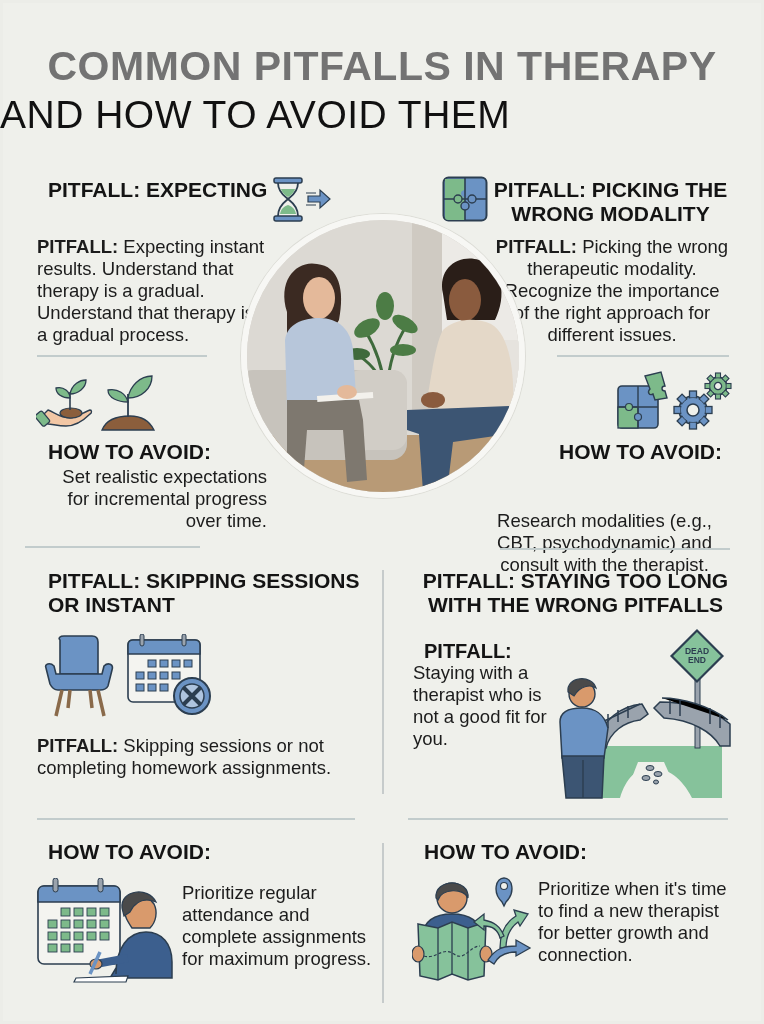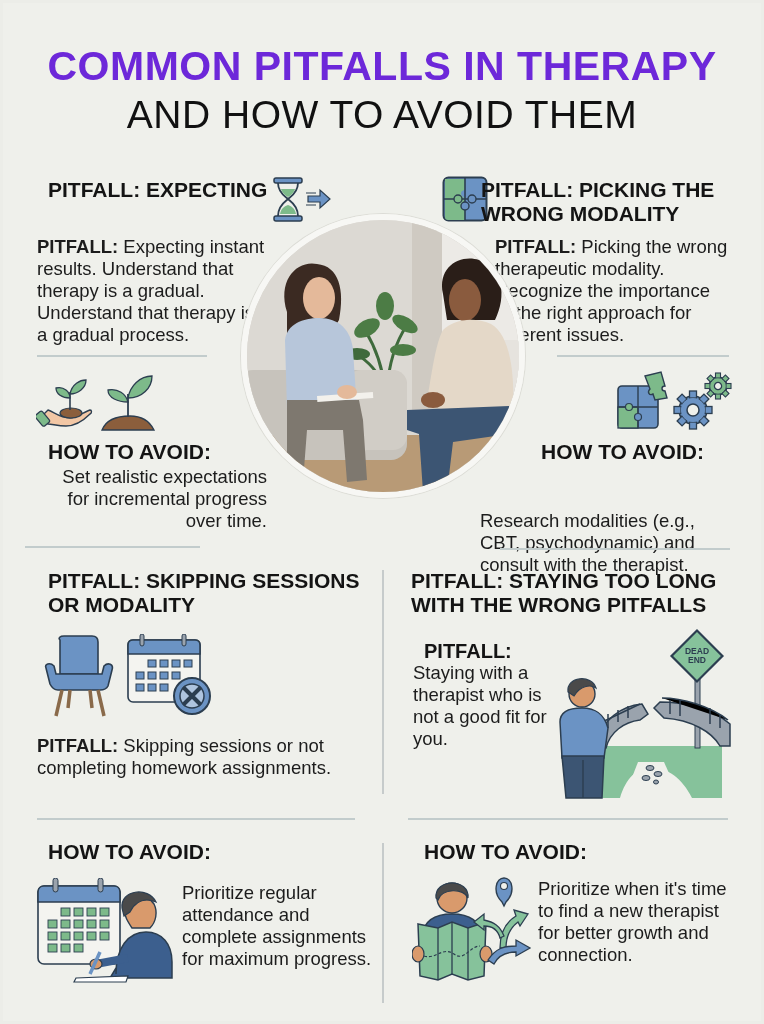--- a/index.html
+++ b/index.html
@@ -13,36 +13,36 @@
   .page {
     position: absolute; left: 3px; top: 3px; right: 3px; bottom: 3px;
     background: #eff0eb;
   }
   .abs { position: absolute; }
 
   
   .title-1 {
     position: absolute; left: 0; width: 764px; top: 43px;
     text-align: center; font-weight: 700; font-size: 41px; letter-spacing: 0.5px;
-    color: #6d28d9;
+    color: #737373;
   }
   .title-2 {
     position: absolute; left: 0; width: 764px; top: 93px;
-    text-align: center; font-weight: 400; font-size: 39px; letter-spacing: 0.5px;
+    text-align: left; font-weight: 400; font-size: 39px; letter-spacing: 0.5px;
     color: #111;
   }
 
   .heading {
     font-weight: 700; font-size: 21px; line-height: 24px; color: #141414; margin-left: 11px;
   }
   .body-text {
     font-size: 18.5px; line-height: 22px; color: #1c1c1c;
   }
   .body-text b { font-weight: 700; }
-  .right { text-align: left; }
+  .right { text-align: center; }
 
   .hr { position: absolute; height: 1.5px; background: #c2cccc; }
   .vr { position: absolute; width: 1.5px; background: #c6cbcb; }
 
   
   .photo {
     position: absolute; left: 241px; top: 214px; width: 284px; height: 284px;
     border-radius: 50%; overflow: hidden;
     border: 6px solid #f7f7f4;
     box-shadow: 0 0 0 1px #dcdcd6;
@@ -192,21 +192,21 @@
     <path d="M196 74 C190 46 214 34 232 40 C256 48 260 76 248 100 L200 100Z" fill="#2a1e18"></path>
     <ellipse cx="218" cy="80" rx="16" ry="21" fill="#8a5b3e"></ellipse>
     <path d="M196 110 C206 100 226 96 244 104 C262 114 268 150 266 190 L204 196 L180 180 C184 160 188 124 196 110Z" fill="#e4d8c8"></path>
     <ellipse cx="186" cy="180" rx="12" ry="8" fill="#8a5b3e"></ellipse>
     <path d="M160 190 L262 186 L262 214 L206 222 L200 272 L176 272 L172 214 L160 210Z" fill="#3c5573"></path>
   </svg>
 </div>
 
 <div class="abs heading" style="left:37px; top:569px; width:330px;">
   <div>PITFALL: SKIPPING SESSIONS</div>
-  <div>OR MODALITY</div>
+  <div>OR INSTANT</div>
 </div>
 <div class="abs" style="left:42px; top:634px;">
   <svg width="176" height="86" viewBox="0 0 176 86">
 
     <path d="M18 6 C16 4 18 2 22 2 L50 2 C54 2 56 4 56 8 L56 40 L18 40Z" fill="#6b93c4" stroke="#2c3e50" stroke-width="1.6"></path>
     <path d="M4 34 C2 30 8 28 12 32 L14 40 L60 40 L62 32 C66 28 72 30 70 36 L66 52 C64 56 60 56 58 56 L16 56 C12 56 10 54 8 50Z" fill="#6b93c4" stroke="#2c3e50" stroke-width="1.6"></path>
     <path d="M20 56 L14 82 M56 56 L62 82 M28 56 L26 74 M48 56 L50 74" stroke="#8a6a4a" stroke-width="3.5"></path>
 
     <rect x="86" y="6" width="72" height="62" rx="5" fill="#f4f4f0" stroke="#2c3e50" stroke-width="1.6"></rect>
     <path d="M86 20 L86 11 C86 8 88 6 91 6 L153 6 C156 6 158 8 158 11 L158 20Z" fill="#6b93c4" stroke="#2c3e50" stroke-width="1.6"></path>

